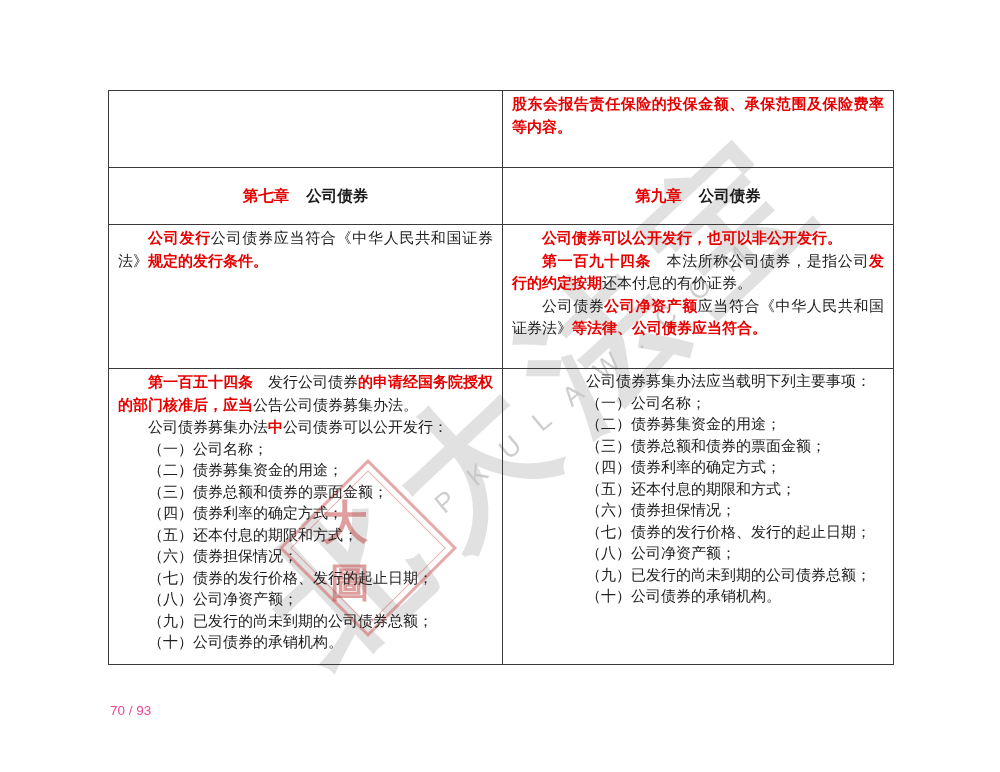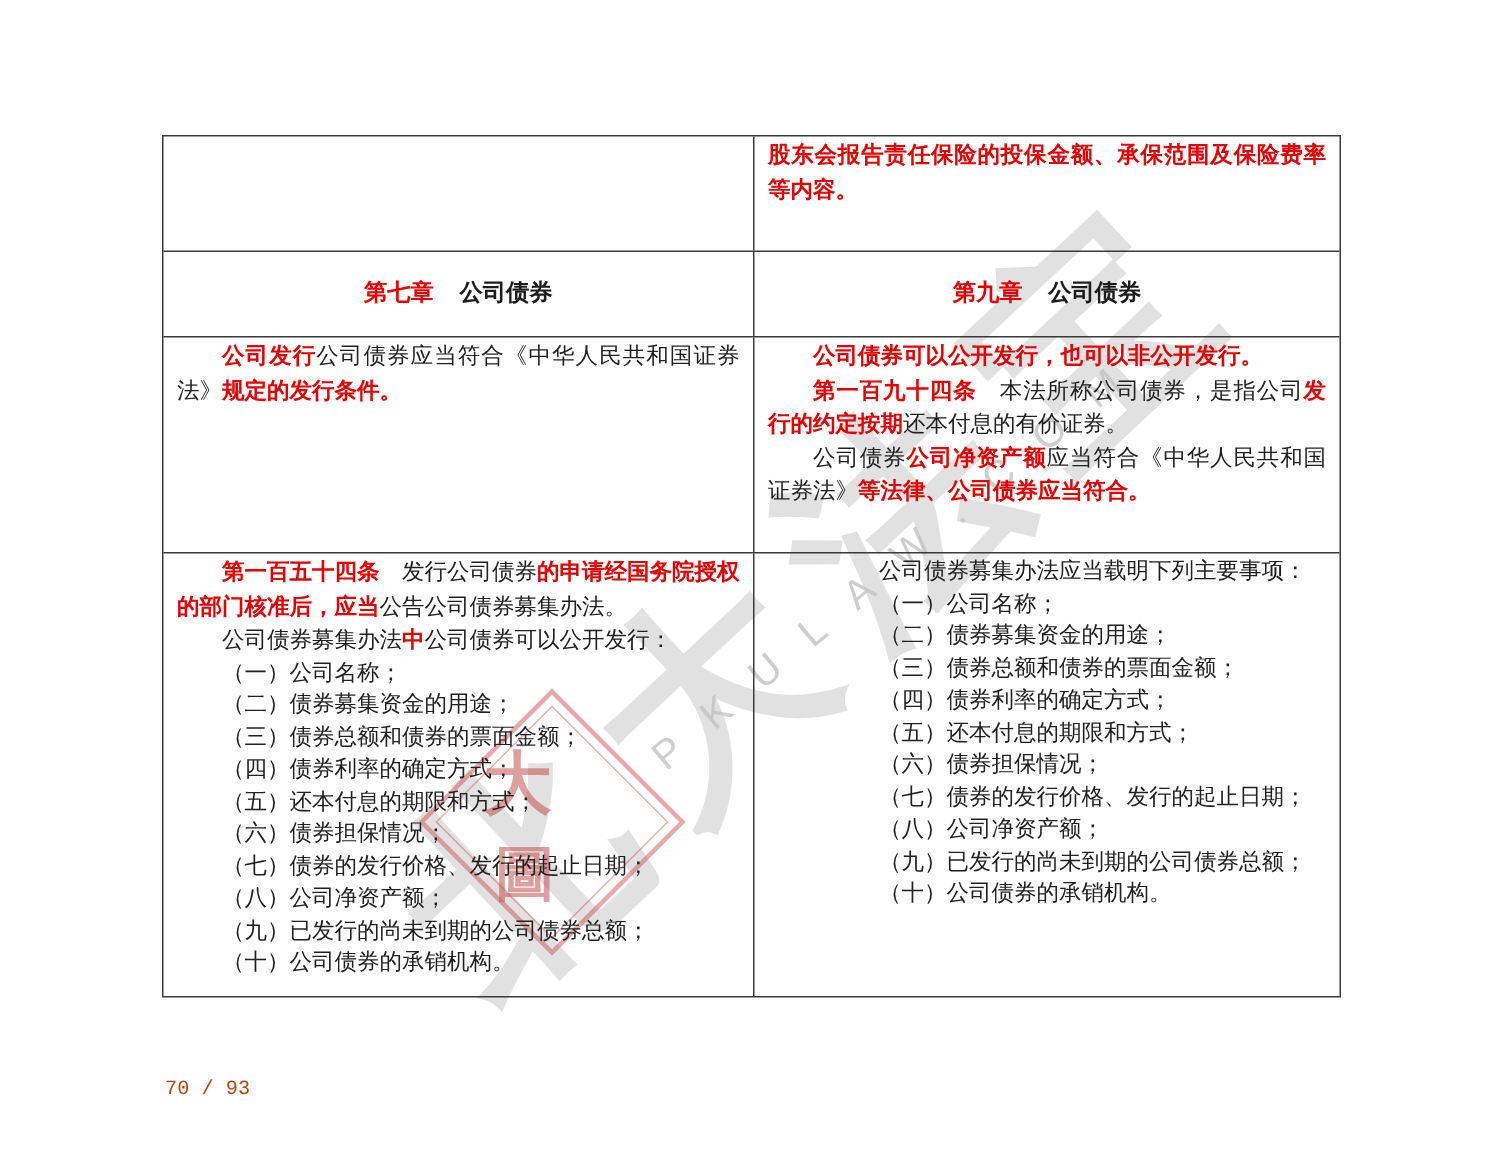--- a/index.html
+++ b/index.html
@@ -39,21 +39,21 @@
   .para{text-indent:2em;}
   .para.noindent{text-indent:0;}
   .red{color:#e60000;font-weight:bold;
        font-family:"Liberation Sans","DejaVu Sans",sans-serif;}
   .cell.chapter{flex-direction:row;align-items:center;justify-content:center;
                 gap:1.1em;font-size:15.5px;font-weight:bold;text-align:center;}
   .chapter-title{color:#1c1c1c;}
 
   
   .page-number{position:absolute;left:110px;top:703px;z-index:1;font-size:13.5px;
-               color:#c2410c;font-family:Liberation Mono, monospace;margin-top:16px;}
+               color:#ec4899;font-family:Liberation Sans, sans-serif;}
 </style>
 </head>
 <body>
 
 <div class="page">
 
   <div class="wm-layer">
     <div class="wm-cn">北大法宝</div>
     <div class="wm-en">PKULAW.COM</div>
     <div class="seal"></div>

